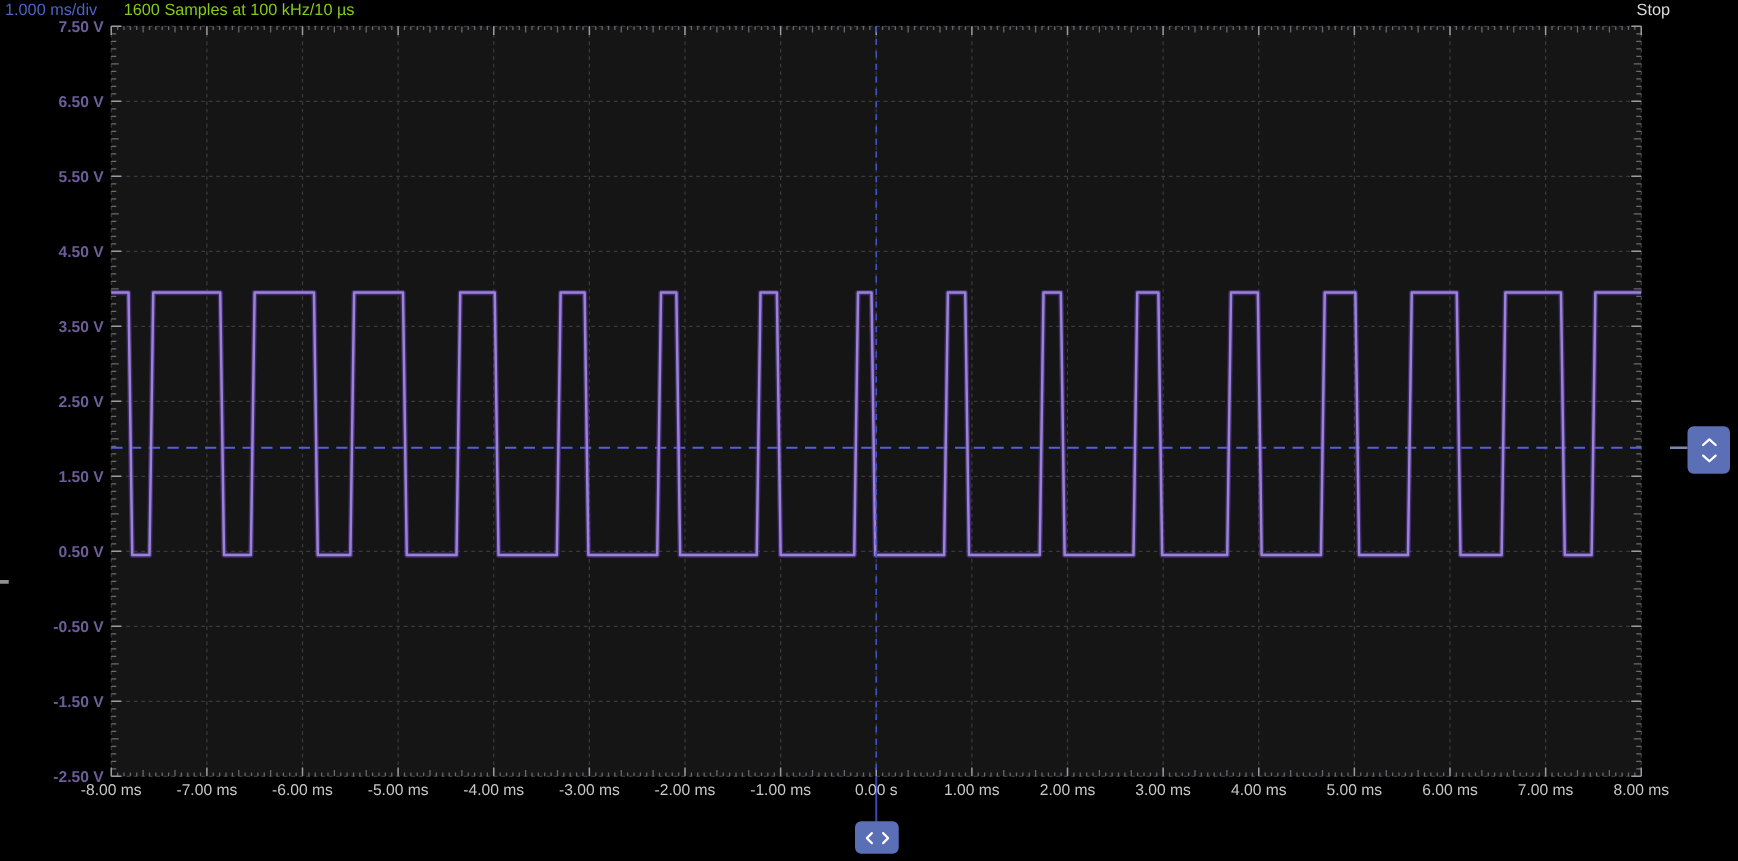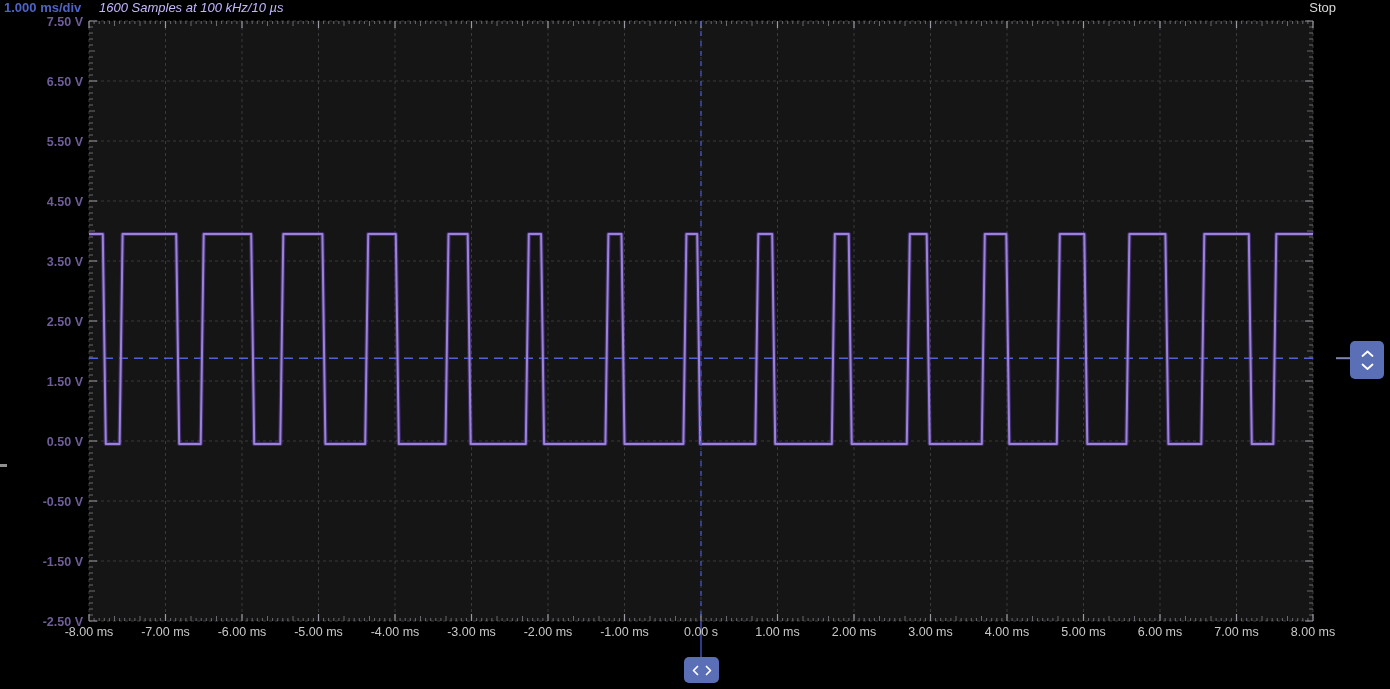--- a/index.html
+++ b/index.html
@@ -1,42 +1,42 @@
 <!DOCTYPE html>
 <html><head>
 <meta charset="utf-8">
 <style>
   html,body{margin:0;padding:0;background:#000;}
   body{width:1390px;height:689px;overflow:hidden;
        font-family:"Liberation Sans","DejaVu Sans",sans-serif;}
   .screen{position:relative;width:1390px;height:689px;background:#000;}
 
   .header span{position:absolute;top:0;font-size:13px;line-height:15px;white-space:pre;}
-  .timebase{left:4px;font-weight:bold;}
+  .timebase{left:4px;font-weight:normal;}
   .acquisition{left:99px;}
   .runstate{right:54px;margin-left:40px;}
 
   #plot-svg{position:absolute;left:0;top:0;}
 
   .handle{position:absolute;display:flex;align-items:center;justify-content:center;
           border-radius:5px;cursor:pointer;box-sizing:border-box;}
   .h-scroll-handle{left:684px;top:657px;width:35px;height:26px;gap:4px;}
   .trigger-handle{left:1350px;top:341px;width:34px;height:38px;flex-direction:column;gap:5px;}
   .handle svg{display:block;}
 
   .left-marker{position:absolute;left:0;top:464px;width:7px;height:3px;background:#8f8f8f;}
 </style>
 </head>
 <body>
 
 <div class="screen">
 
   <div class="header">
     <span class="timebase" style="color: rgb(77, 99, 198);">1.000 ms/div</span>
-    <span class="acquisition" style="color: #c4b5fd; font-style: italic;">1600 Samples at 100 kHz/10 µs</span>
+    <span class="acquisition" style="color: #84cc16;">1600 Samples at 100 kHz/10 µs</span>
     <span class="runstate" style="color: rgb(218, 218, 218);">Stop</span>
   </div>
 
   <svg id="plot-svg" width="1390" height="689">
       <rect x="89" y="21" width="1224" height="600" fill="#151515"></rect>
       <line x1="89" y1="21" x2="1313" y2="21" stroke="#3a3a3a" stroke-width="1" stroke-dasharray="3 3"></line>
       <line x1="89" y1="81" x2="1313" y2="81" stroke="#3a3a3a" stroke-width="1" stroke-dasharray="3 3"></line>
       <line x1="89" y1="141" x2="1313" y2="141" stroke="#3a3a3a" stroke-width="1" stroke-dasharray="3 3"></line>
       <line x1="89" y1="201" x2="1313" y2="201" stroke="#3a3a3a" stroke-width="1" stroke-dasharray="3 3"></line>
       <line x1="89" y1="261" x2="1313" y2="261" stroke="#3a3a3a" stroke-width="1" stroke-dasharray="3 3"></line>

